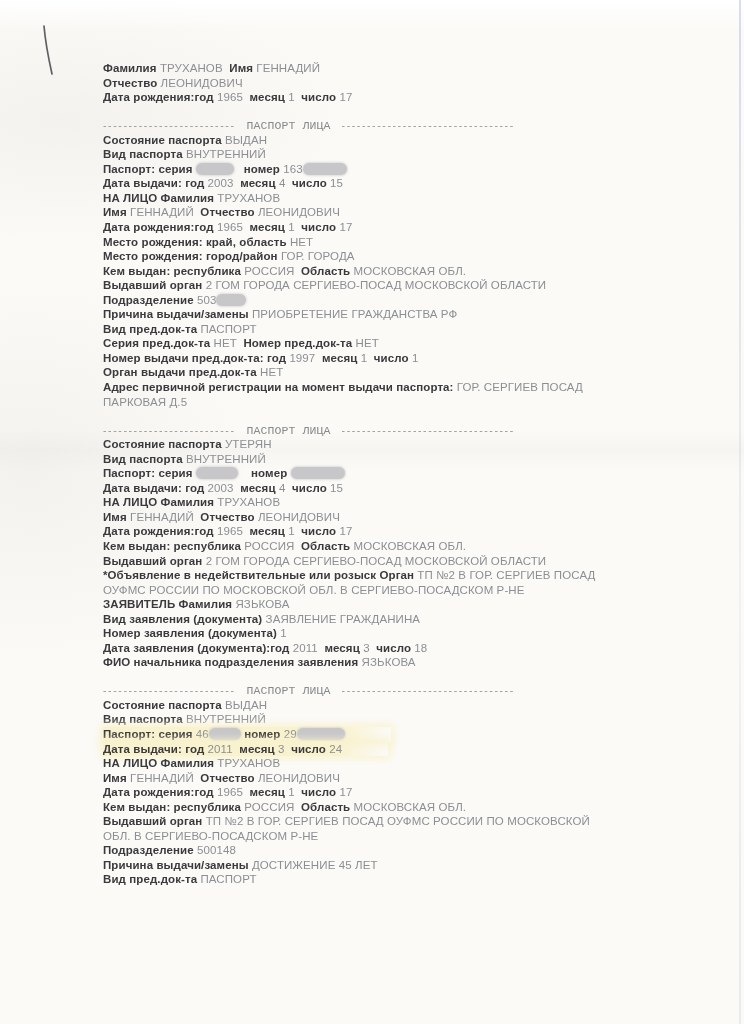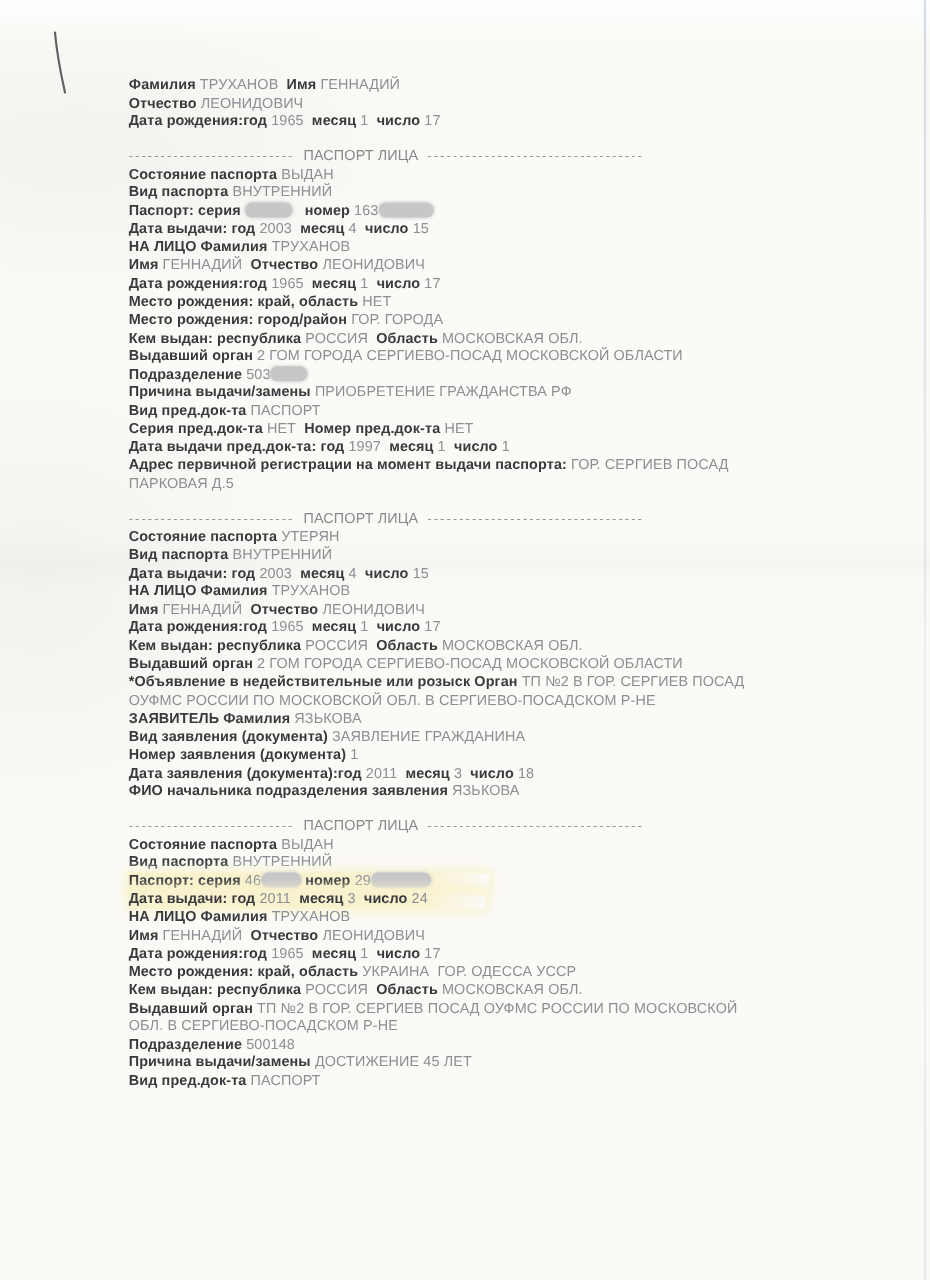--- a/index.html
+++ b/index.html
@@ -33,21 +33,21 @@
   .content{white-space:pre;display:inline-block;}
   .lbl{font-weight:700;color:#3a3a3e;}
   .val{font-weight:400;color:#8b8f94;}
   .blob{
     display:inline-block;height:12px;border-radius:7px;
     background:#c7c7c9;box-shadow:0 0 2px 1px rgba(199,199,201,0.55);
     vertical-align:-2px;
   }
   .sep{color:#909094;}
   .sep .dash{font-weight:400;letter-spacing:1.6px;font-size:10.5px;color:#96969a;}
-  .sep .sep-title{font-weight:400;color:#87898d;padding:0 4px;}
+  .sep .sep-title{font-weight:400;color:#87898d;padding:0 4px;font-family:Liberation Mono, monospace;}
   .gap{height:13.5px;}
   .hl .content{
     background:linear-gradient(90deg, #f9f2cf 0%, #f9f2cf 82%, rgba(249,242,207,0) 100%);
     box-shadow:0 0 7px 3px rgba(249,242,205,0.85);
     padding-right:46px;
   }
 </style>
 </head>
 <body>
 
@@ -69,27 +69,29 @@
       <div class="line"><span class="content"><span class="lbl">Имя </span><span class="val">ГЕННАДИЙ</span><span class="lbl">  Отчество </span><span class="val">ЛЕОНИДОВИЧ</span></span></div>
       <div class="line"><span class="content"><span class="lbl">Дата рождения:год </span><span class="val">1965</span><span class="lbl">  месяц </span><span class="val">1</span><span class="lbl">  число </span><span class="val">17</span></span></div>
       <div class="line"><span class="content"><span class="lbl">Место рождения: край, область </span><span class="val">НЕТ</span></span></div>
       <div class="line"><span class="content"><span class="lbl">Место рождения: город/район </span><span class="val">ГОР. ГОРОДА</span></span></div>
       <div class="line"><span class="content"><span class="lbl">Кем выдан: республика </span><span class="val">РОССИЯ</span><span class="lbl">  Область </span><span class="val">МОСКОВСКАЯ ОБЛ.</span></span></div>
       <div class="line"><span class="content"><span class="lbl">Выдавший орган </span><span class="val">2 ГОМ ГОРОДА СЕРГИЕВО-ПОСАД МОСКОВСКОЙ ОБЛАСТИ</span></span></div>
       <div class="line"><span class="content"><span class="lbl">Подразделение </span><span class="val">503</span><span class="blob" style="width: 30px;"></span></span></div>
       <div class="line"><span class="content"><span class="lbl">Причина выдачи/замены </span><span class="val">ПРИОБРЕТЕНИЕ ГРАЖДАНСТВА РФ</span></span></div>
       <div class="line"><span class="content"><span class="lbl">Вид пред.док-та </span><span class="val">ПАСПОРТ</span></span></div>
       <div class="line"><span class="content"><span class="lbl">Серия пред.док-та </span><span class="val">НЕТ</span><span class="lbl">  Номер пред.док-та </span><span class="val">НЕТ</span></span></div>
-      <div class="line"><span class="content"><span class="lbl">Дата выдачи пред.док-та: год </span><span class="val">1997</span><span class="lbl">  месяц </span><span class="val">1</span><span class="lbl">  число </span><span class="val">1</span></span></div>
+      <div class="line"><span class="content"><span class="lbl">Номер выдачи пред.док-та: год </span><span class="val">1997</span><span class="lbl">  месяц </span><span class="val">1</span><span class="lbl">  число </span><span class="val">1</span></span></div>
+      <div class="line"><span class="content"><span class="lbl">Орган выдачи пред.док-та </span><span class="val">НЕТ</span></span></div>
       <div class="line"><span class="content"><span class="lbl">Адрес первичной регистрации на момент выдачи паспорта: </span><span class="val">ГОР. СЕРГИЕВ ПОСАД</span></span></div>
       <div class="line"><span class="content"><span class="val">ПАРКОВАЯ Д.5</span></span></div>
       <div class="gap"></div>
       <div class="line sep"><span class="dash">--------------------------</span><span class="sep-title"> ПАСПОРТ ЛИЦА </span><span class="dash">----------------------------------</span></div>
       <div class="line"><span class="content"><span class="lbl">Состояние паспорта </span><span class="val">УТЕРЯН</span></span></div>
       <div class="line"><span class="content"><span class="lbl">Вид паспорта </span><span class="val">ВНУТРЕННИЙ</span></span></div>
+      <div class="line"><span class="content"><span class="lbl">Паспорт: серия </span><span class="blob" style="width: 42px;"></span><span class="lbl">    номер </span><span class="blob" style="width: 54px;"></span></span></div>
       <div class="line"><span class="content"><span class="lbl">Дата выдачи: год </span><span class="val">2003</span><span class="lbl">  месяц </span><span class="val">4</span><span class="lbl">  число </span><span class="val">15</span></span></div>
       <div class="line"><span class="content"><span class="lbl">НА ЛИЦО Фамилия </span><span class="val">ТРУХАНОВ</span></span></div>
       <div class="line"><span class="content"><span class="lbl">Имя </span><span class="val">ГЕННАДИЙ</span><span class="lbl">  Отчество </span><span class="val">ЛЕОНИДОВИЧ</span></span></div>
       <div class="line"><span class="content"><span class="lbl">Дата рождения:год </span><span class="val">1965</span><span class="lbl">  месяц </span><span class="val">1</span><span class="lbl">  число </span><span class="val">17</span></span></div>
       <div class="line"><span class="content"><span class="lbl">Кем выдан: республика </span><span class="val">РОССИЯ</span><span class="lbl">  Область </span><span class="val">МОСКОВСКАЯ ОБЛ.</span></span></div>
       <div class="line"><span class="content"><span class="lbl">Выдавший орган </span><span class="val">2 ГОМ ГОРОДА СЕРГИЕВО-ПОСАД МОСКОВСКОЙ ОБЛАСТИ</span></span></div>
       <div class="line"><span class="content"><span class="lbl">*Объявление в недействительные или розыск Орган </span><span class="val">ТП №2 В ГОР. СЕРГИЕВ ПОСАД</span></span></div>
       <div class="line"><span class="content"><span class="val">ОУФМС РОССИИ ПО МОСКОВСКОЙ ОБЛ. В СЕРГИЕВО-ПОСАДСКОМ Р-НЕ</span></span></div>
       <div class="line"><span class="content"><span class="lbl">ЗАЯВИТЕЛЬ Фамилия </span><span class="val">ЯЗЬКОВА</span></span></div>
       <div class="line"><span class="content"><span class="lbl">Вид заявления (документа) </span><span class="val">ЗАЯВЛЕНИЕ ГРАЖДАНИНА</span></span></div>
@@ -98,21 +100,20 @@
       <div class="line"><span class="content"><span class="lbl">ФИО начальника подразделения заявления </span><span class="val">ЯЗЬКОВА</span></span></div>
       <div class="gap"></div>
       <div class="line sep"><span class="dash">--------------------------</span><span class="sep-title"> ПАСПОРТ ЛИЦА </span><span class="dash">----------------------------------</span></div>
       <div class="line"><span class="content"><span class="lbl">Состояние паспорта </span><span class="val">ВЫДАН</span></span></div>
       <div class="line"><span class="content"><span class="lbl">Вид паспорта </span><span class="val">ВНУТРЕННИЙ</span></span></div>
       <div class="line hl"><span class="content"><span class="lbl">Паспорт: серия </span><span class="val">46</span><span class="blob" style="width: 32px;"></span><span class="lbl"> номер </span><span class="val">29</span><span class="blob" style="width: 48px;"></span></span></div>
       <div class="line hl"><span class="content"><span class="lbl">Дата выдачи: год </span><span class="val">2011</span><span class="lbl">  месяц </span><span class="val">3</span><span class="lbl">  число </span><span class="val">24</span></span></div>
       <div class="line"><span class="content"><span class="lbl">НА ЛИЦО Фамилия </span><span class="val">ТРУХАНОВ</span></span></div>
       <div class="line"><span class="content"><span class="lbl">Имя </span><span class="val">ГЕННАДИЙ</span><span class="lbl">  Отчество </span><span class="val">ЛЕОНИДОВИЧ</span></span></div>
       <div class="line"><span class="content"><span class="lbl">Дата рождения:год </span><span class="val">1965</span><span class="lbl">  месяц </span><span class="val">1</span><span class="lbl">  число </span><span class="val">17</span></span></div>
-      <div class="line"><span class="content"><span class="lbl">Место рождения: край, область </span><span class="val">УКРАИНА  ГОР. ОДЕССА УССР</span></span></div>
       <div class="line"><span class="content"><span class="lbl">Кем выдан: республика </span><span class="val">РОССИЯ</span><span class="lbl">  Область </span><span class="val">МОСКОВСКАЯ ОБЛ.</span></span></div>
       <div class="line"><span class="content"><span class="lbl">Выдавший орган </span><span class="val">ТП №2 В ГОР. СЕРГИЕВ ПОСАД ОУФМС РОССИИ ПО МОСКОВСКОЙ</span></span></div>
       <div class="line"><span class="content"><span class="val">ОБЛ. В СЕРГИЕВО-ПОСАДСКОМ Р-НЕ</span></span></div>
       <div class="line"><span class="content"><span class="lbl">Подразделение </span><span class="val">500148</span></span></div>
       <div class="line"><span class="content"><span class="lbl">Причина выдачи/замены </span><span class="val">ДОСТИЖЕНИЕ 45 ЛЕТ</span></span></div>
       <div class="line"><span class="content"><span class="lbl">Вид пред.док-та </span><span class="val">ПАСПОРТ</span></span></div>
     </div>
   <div class="scan-edge"></div>
 </div>
 

